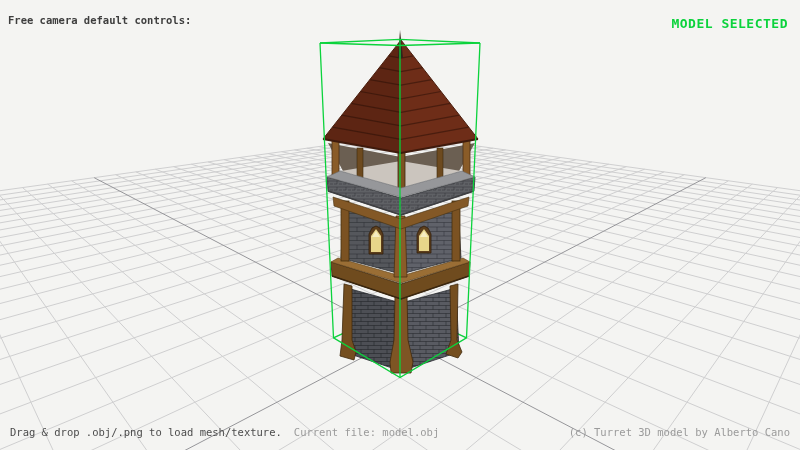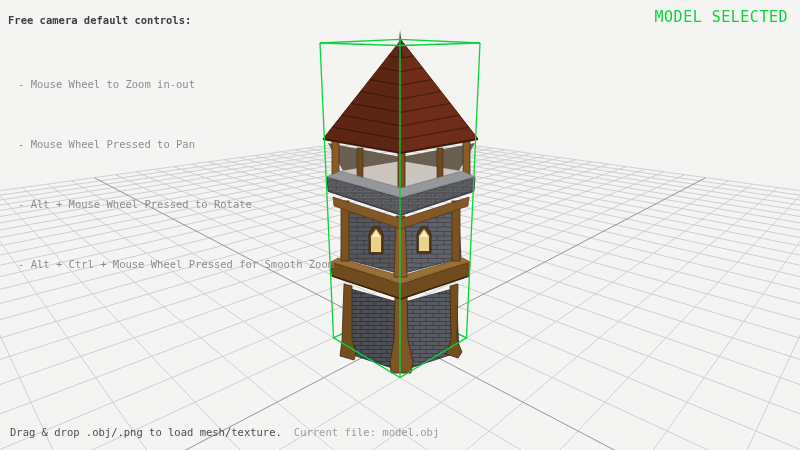--- a/index.html
+++ b/index.html
@@ -5,21 +5,21 @@
   html,body{margin:0;padding:0;background:#e8e8e8;}
   #viewport{
     position:relative;width:800px;height:450px;overflow:hidden;
     background:#f4f4f2;
     font-family:"DejaVu Sans Mono","Liberation Mono",monospace;
   }
   #scene{position:absolute;left:0;top:0;}
   .hud{position:absolute;white-space:pre;user-select:none;}
   #hud-title{left:8px;top:14px;font-size:10.5px;color:#3e3e3e;font-weight:bold;}
   #hud-controls{left:18px;top:34px;font-size:10.5px;color:#8d8d8d;line-height:20px;}
-  #model-selected{right:12px;top:8px;font-size:15px;color:#0bd33c;letter-spacing:.5px;font-weight:normal;}
+  #model-selected{right:12px;top:16px;font-size:13px;color:#0bd33c;letter-spacing:.5px;font-weight:bold;}
   #bottom-left{left:10px;top:426px;font-size:10.5px;color:#4c4c4c;}
   #bottom-left .file{color:#9b9b9b;margin-left:12px;}
   #credit{right:10px;top:426px;font-size:10.5px;color:#9b9b9b;}
   .sel{stroke:#0bd33c;stroke-width:1.3;fill:none;}
 </style>
 </head>
 <body>
 
 <div id="viewport">
 
@@ -218,21 +218,16 @@
 
     <g class="sel">
       <polyline points="320,43 400,39.3 480,43"></polyline>
       <polyline points="320,43 400,45.5 480,43"></polyline>
       <polyline points="320,43 333.5,337.8 400,377.6 466.5,337.8 480,43"></polyline>
       <polyline points="400,39.3 400,377.6"></polyline>
     </g>
   </svg>
 
   <div id="hud-title" class="hud">Free camera default controls:</div>
-  <div id="hud-controls" class="hud">
-    <div>- Mouse Wheel to Zoom in-out</div>
-    <div>- Mouse Wheel Pressed to Pan</div>
-    <div>- Alt + Mouse Wheel Pressed to Rotate</div>
-    <div>- Alt + Ctrl + Mouse Wheel Pressed for Smooth Zoom</div>
-  </div>
   <div id="model-selected" class="hud">MODEL SELECTED</div>
   <div id="bottom-left" class="hud"><span>Drag &amp; drop .obj/.png to load mesh/texture.</span><span class="file">Current file: model.obj</span></div>
+  <div id="credit" class="hud">(c) Turret 3D model by Alberto Cano</div>
 </div>
 
 </body></html>

